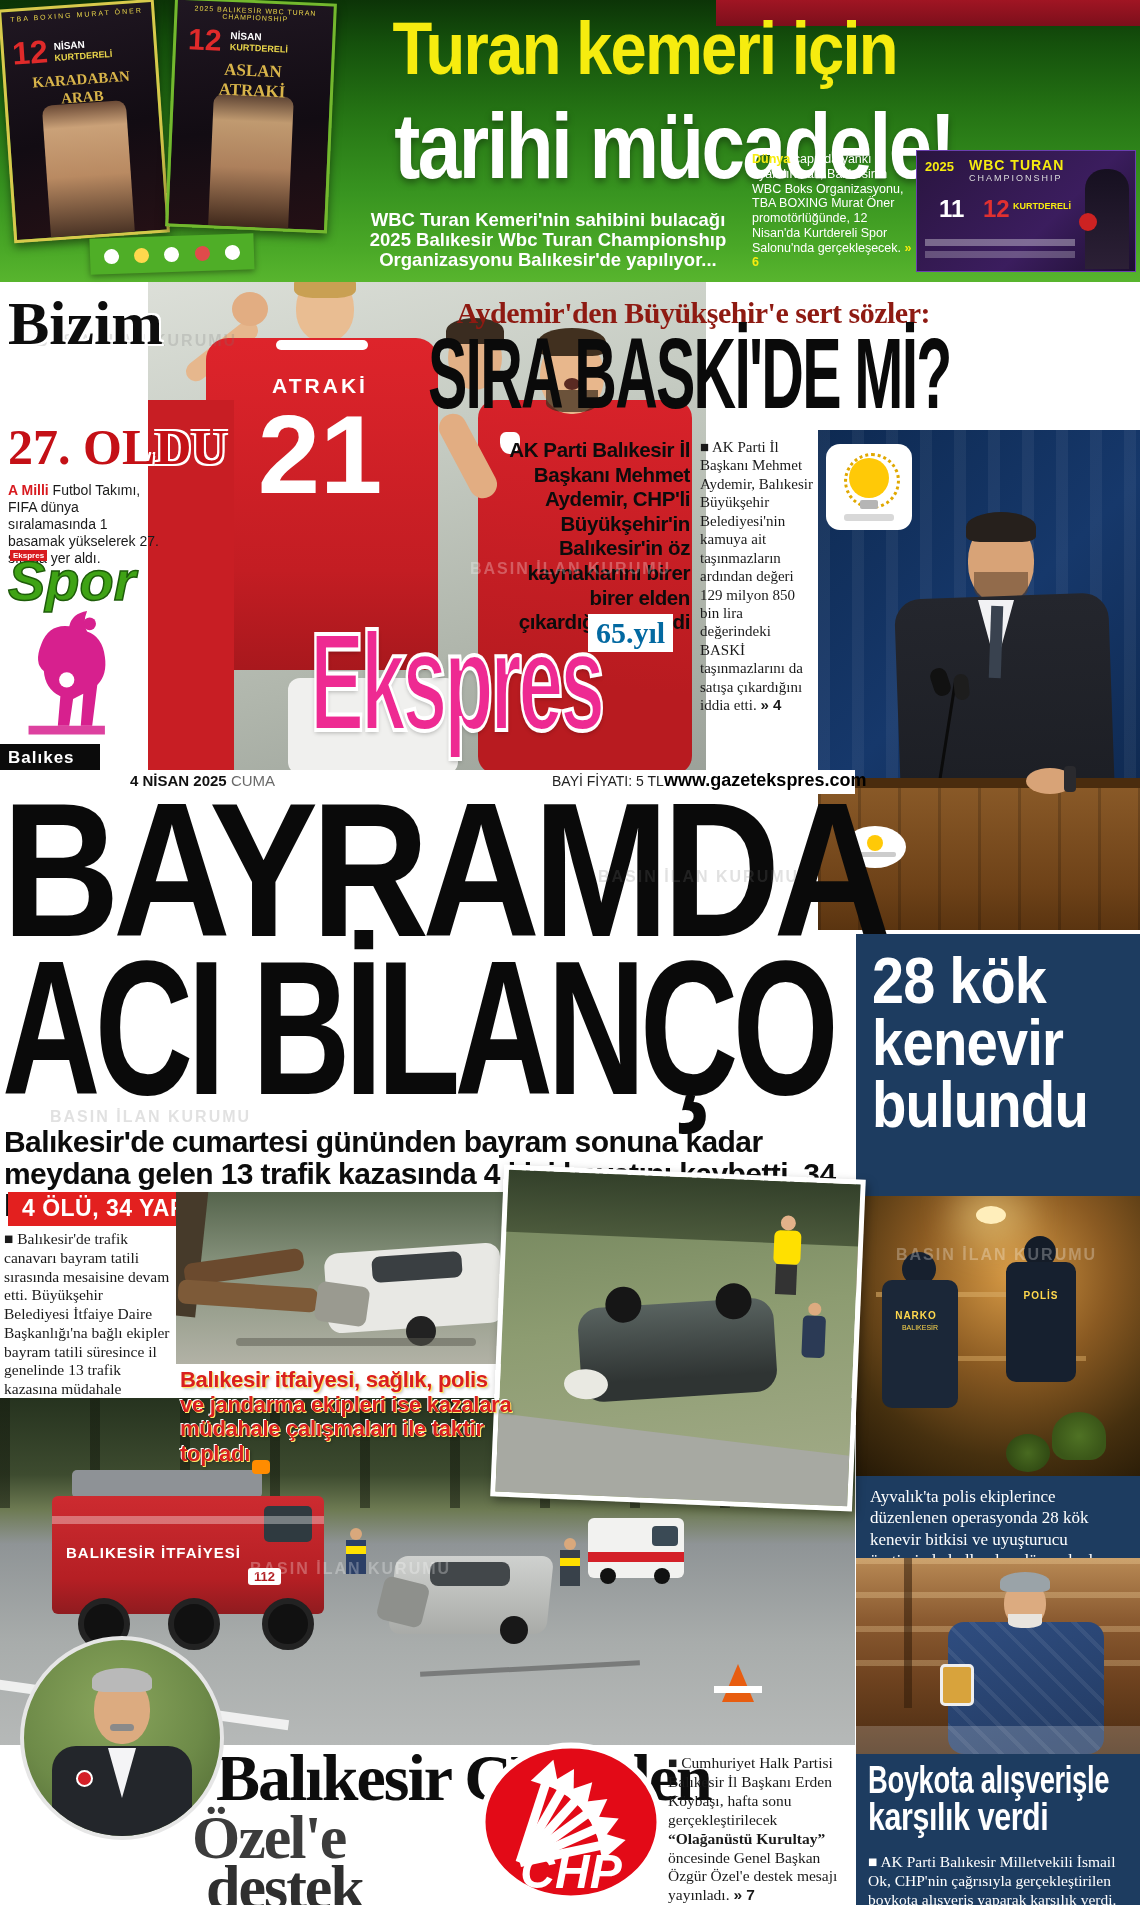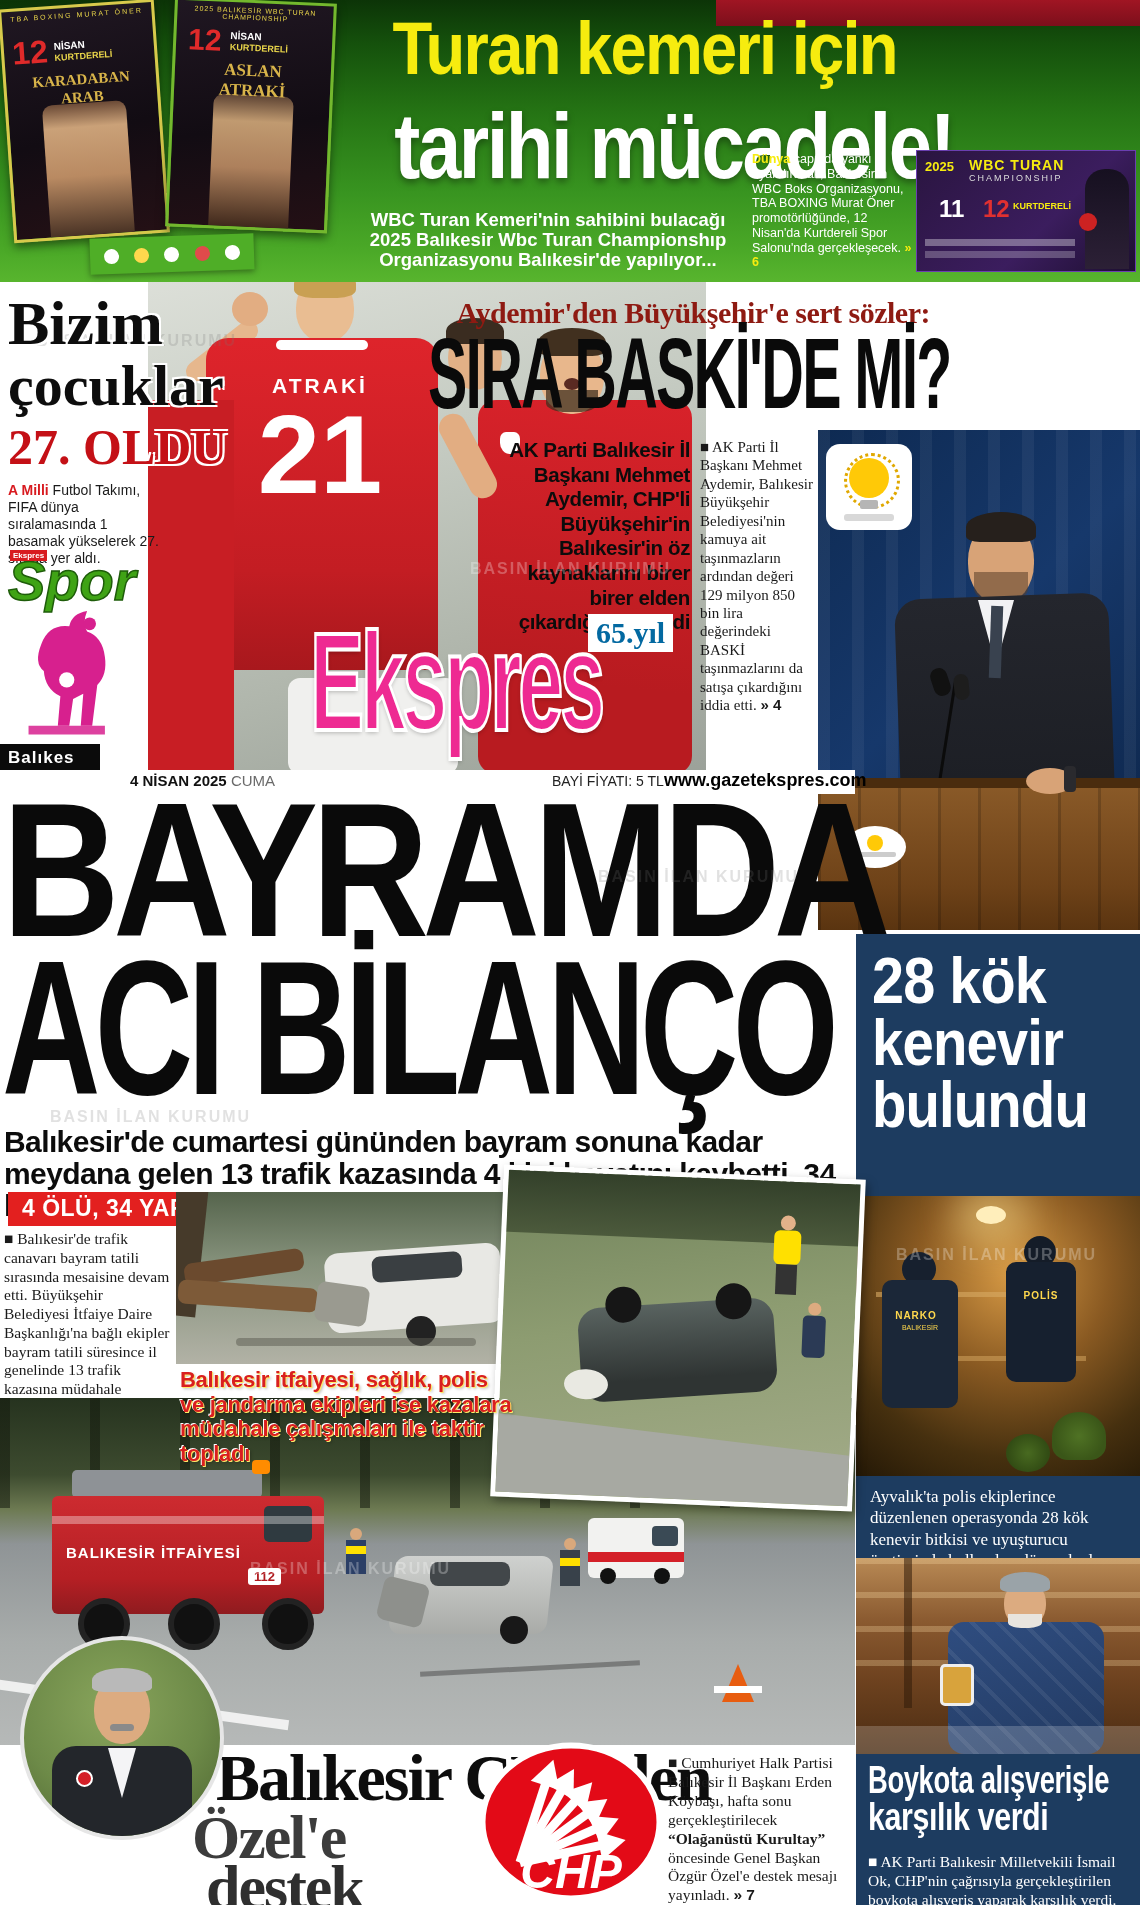--- a/index.html
+++ b/index.html
@@ -104,23 +104,20 @@
     <div class="sq" style="left:416px;top:96px;width:16px;height:12px;background:#5a2a22;border-radius:50%;"></div>
     <div class="sq" style="left:306px;top:128px;width:28px;height:92px;background:#e2ad82;transform:rotate(-28deg);border-radius:14px;"></div>
     <div class="sq" style="left:0;top:118px;width:86px;height:374px;background:#c81e24;"></div>
     <div class="sq" style="left:352px;top:150px;width:20px;height:22px;background:#fff;border-radius:30% 30% 50% 50%;"></div>
     <div class="sq" style="left:140px;top:396px;width:170px;height:96px;background:#f0f0ee;border-radius:12px;"></div>
   </div>
 
   <div class="abs outline-w" style="left:8px;top:288px;z-index:12;">
     <span class="serif" style="font-size:62px;font-weight:800;color:#0d0d0d;">Bizim</span>
   </div>
-  <div class="abs outline-w" style="left:8px;top:352px;z-index:12;">
-    <span class="serif" style="font-size:58px;font-weight:800;color:#0d0d0d;">çocuklar</span>
-  </div>
   <div class="abs outline-w" style="left:8px;top:418px;z-index:12;">
     <span class="serif" style="font-size:50px;font-weight:800;color:#c41016;">27. OLDU</span>
   </div>
   <div class="abs" style="left:8px;top:482px;width:152px;font-size:14px;line-height:1.22;color:#1a1a1a;z-index:12;">
     <span style="color:#d81b20;font-weight:800;">A Milli</span><span> Futbol Takımı, FIFA dünya sıralamasında 1 basamak yükselerek 27. sırada yer aldı.</span>
   </div>
   <div class="abs" style="left:8px;top:548px;z-index:12;">
     <span style="position:absolute;left:2px;top:2px;background:#d81b20;color:#fff;font-size:8px;font-weight:700;padding:1px 3px;">Ekspres</span>
     <span style="font-size:56px;font-weight:800;font-style:italic;color:#3fa315;-webkit-text-stroke:1.5px #1e5c0a;text-shadow:3px 3px 0 rgba(255,255,255,.85);">Spor</span>
   </div>

